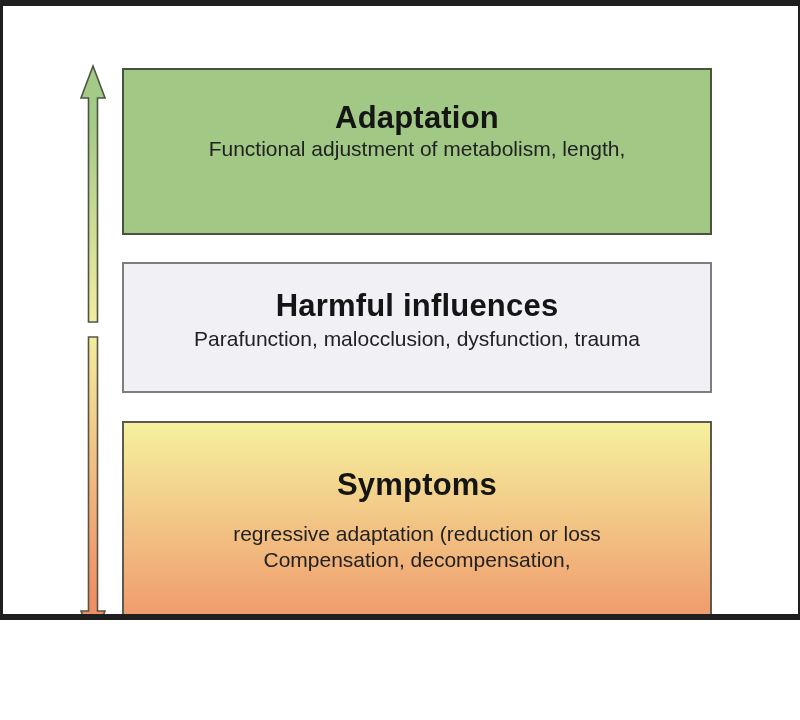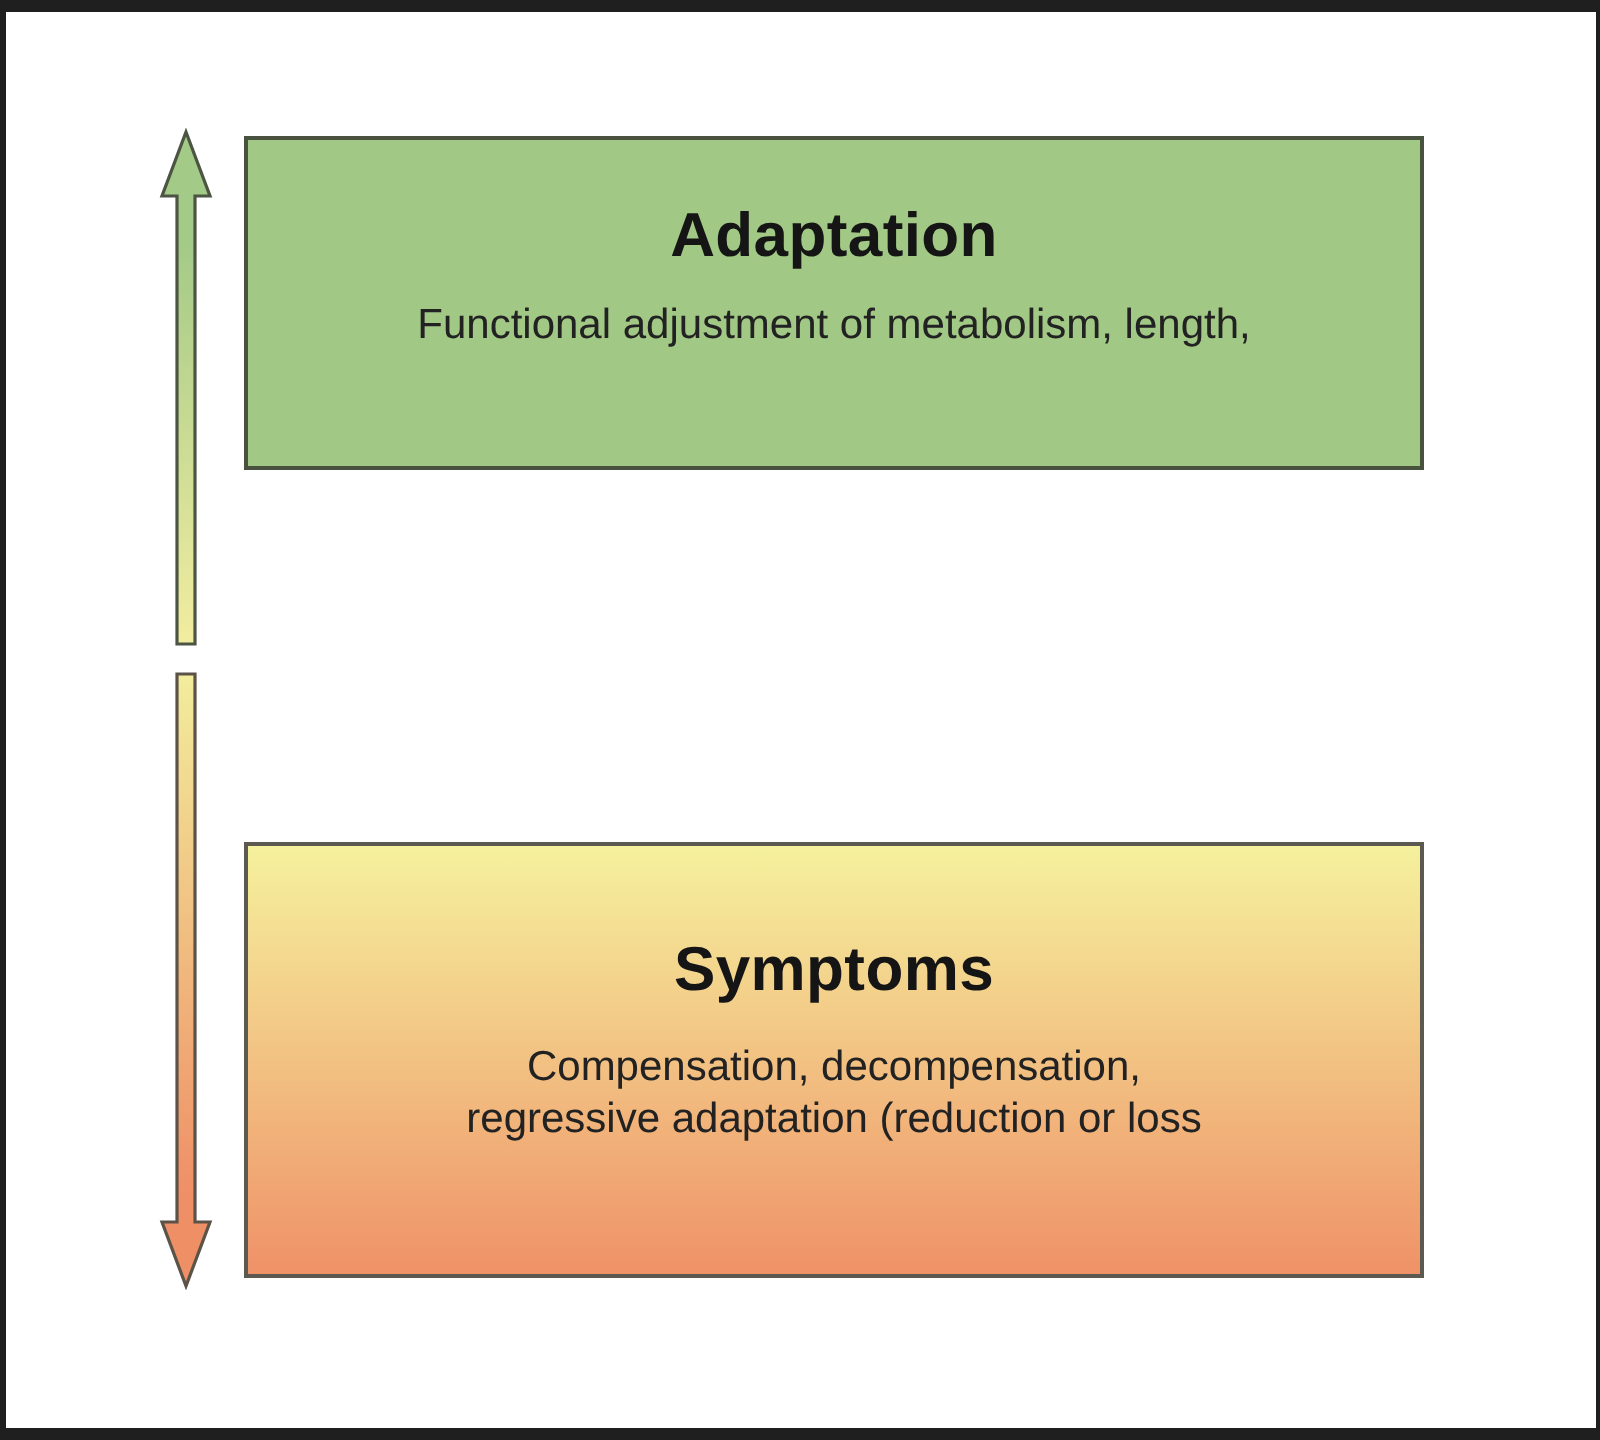--- a/index.html
+++ b/index.html
@@ -2,21 +2,21 @@
 <html><head>
 <meta charset="utf-8">
 <style>
   * { margin: 0; padding: 0; box-sizing: border-box; }
   html, body { width: 800px; height: 720px; }
   body { font-family: "Liberation Sans", sans-serif; background: #ffffff; }
 
   .frame {
     position: relative;
     width: 800px;
-    height: 720px;
+    height: 620px;
     background: #ffffff;
     border-style: solid;
     border-color: #1f1f1f;
     border-width: 6px 2px 6px 3px;
     overflow: hidden;
   }
 
   .dbox {
     position: absolute;
     left: 119px;            
@@ -34,21 +34,21 @@
     color: #151515;
     letter-spacing: 0.2px;
   }
   .dbox .box-desc {
     font-size: 21px;
     line-height: 26px;
     color: #222222;
   }
 
   #box-adaptation { top: 62px;  height: 167px; padding-top: 30px; }
-  #box-adaptation .box-desc { margin-top: 14px; }
+  #box-adaptation .box-desc { }
 
   #box-harmful    { top: 256px; height: 131px; padding-top: 24px; }
   #box-harmful .box-desc { margin-top: 2px; }
 
   #box-symptoms   { top: 415px; height: 218px; padding-top: 44px; }
   #box-symptoms .box-desc { margin-top: 18px; }
 
   .arrow-svg { position: absolute; display: block; }
   #arrow-up   { left: 75px; top: 58px;  }
   #arrow-down { left: 75px; top: 329px; }
@@ -80,22 +80,28 @@
     <path d="M10.5 2 L19.5 2 L19.5 276 L27 276 L15 308 L3 276 L10.5 276 Z" fill="url(#gradDown)" stroke-width="1.6" stroke-linejoin="miter" stroke="#5c5348"></path>
   </svg>
 
   <div class="dbox" id="box-adaptation" style="background: rgb(162, 200, 133); border-color: rgb(73, 82, 63);">
     <div class="box-title">Adaptation</div>
     <div class="box-desc">
         <div>Functional adjustment of metabolism, length,</div>
       </div>
   </div>
 
+  <div class="dbox" id="box-harmful" style="background: rgb(241, 240, 244); border-color: rgb(125, 125, 128);">
+    <div class="box-title">Harmful influences</div>
+    <div class="box-desc">
+        <div>Parafunction, malocclusion, dysfunction, trauma</div>
+      </div>
+  </div>
 
   <div class="dbox" id="box-symptoms" style="background: linear-gradient(rgb(245, 241, 157), rgb(239, 146, 104)); border-color: rgb(92, 90, 80);">
     <div class="box-title">Symptoms</div>
     <div class="box-desc">
+        <div>regressive adaptation (reduction or loss</div>
         <div>Compensation, decompensation,</div>
-        <div>regressive adaptation (reduction or loss</div>
       </div>
   </div>
 
 </div>
 
 </body></html>

